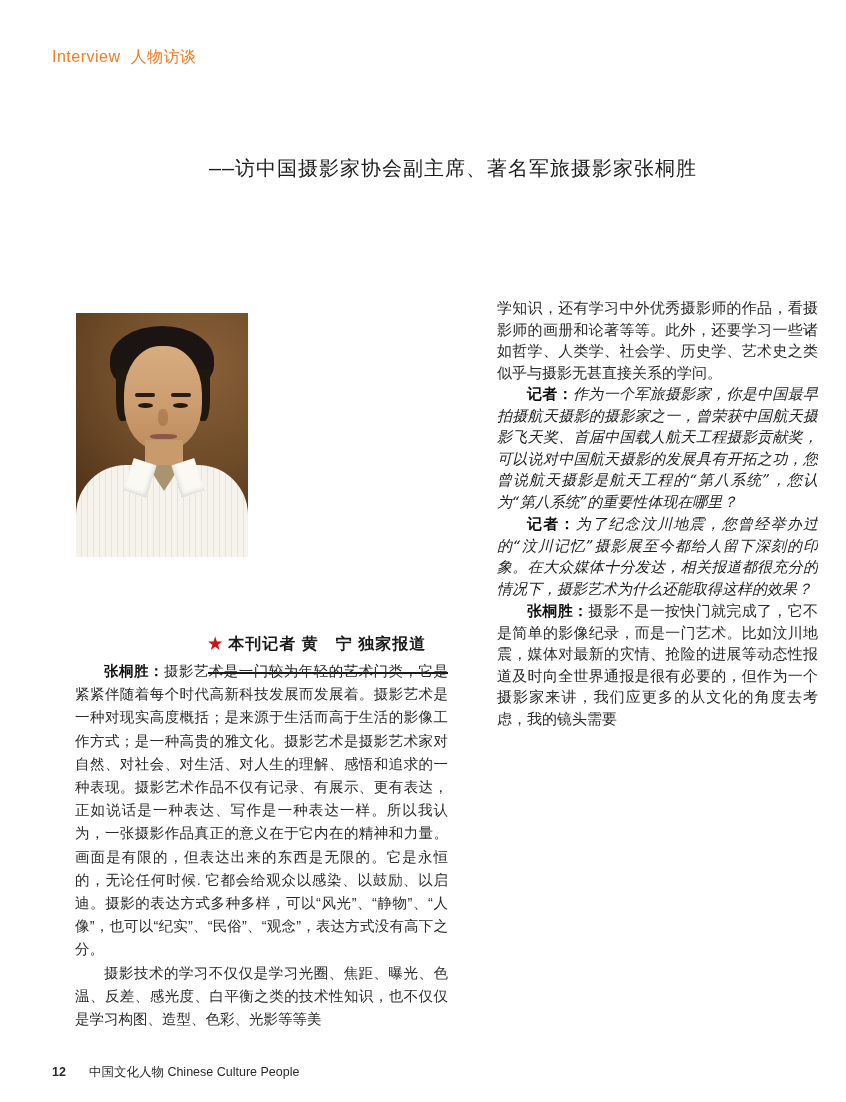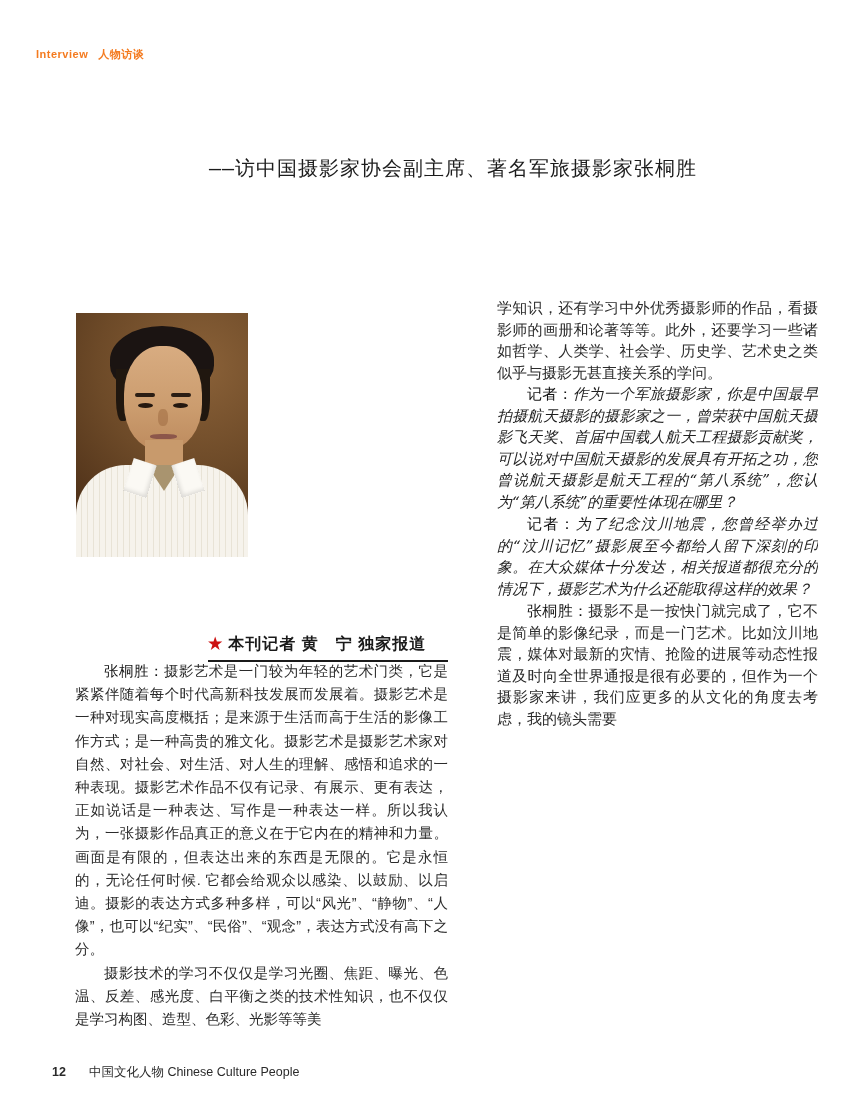--- a/index.html
+++ b/index.html
@@ -1,20 +1,20 @@
 <!DOCTYPE html>
 <html><head>
 <meta charset="utf-8">
 <style>
   html,body{margin:0;padding:0;background:#888;}
   .page{position:relative;width:846px;height:1102px;margin:0 auto;background:#ffffff;
         font-family:"Liberation Sans",sans-serif;color:#2b2b2b;overflow:hidden;}
 
   
-  .tag{position:absolute;left:36px;top:47px;font-size:11px;font-weight:bold;color:#f47b20;letter-spacing:.5px;}
+  .tag{position:absolute;left:52px;top:47px;font-size:16px;font-weight:normal;color:#f47b20;letter-spacing:.5px;}
   .tag .zh{margin-left:10px;}
 
   
   .title-block{position:absolute;left:80px;right:20px;top:140px;text-align:center;}
   .title{font-family:"DejaVu Serif","Liberation Serif",serif;font-weight:bold;font-size:39px;
          color:#141414;letter-spacing:2px;line-height:1.2;}
   .subtitle{margin-top:15px;font-family:Liberation Mono, monospace;font-size:20px;
             color:#1c1c1c;letter-spacing:1px;}
 
   
@@ -40,32 +40,32 @@
   .ph-col-l{left:52px;top:148px;width:24px;height:34px;background:#fbf9f4;transform:rotate(18deg);
             box-shadow:inset -2px -2px 4px rgba(0,0,0,.12);}
   .ph-col-r{left:100px;top:148px;width:24px;height:34px;background:#fbf9f4;transform:rotate(-18deg);
             box-shadow:inset 2px -2px 4px rgba(0,0,0,.12);}
 
   
   .bio{position:absolute;left:262px;top:396px;width:205px;font-family:"DejaVu Serif","Liberation Serif",serif;
        font-style:italic;font-size:13.5px;line-height:21.3px;text-align:justify;text-indent:2em;color:#222;}
 
   
-  .byline{position:absolute;left:208px;top:634px;width:240px;padding-bottom:5px;
+  .byline{position:absolute;left:208px;top:634px;width:240px;padding-bottom:17px;
           border-bottom:2px solid #1a1a1a;font-size:16px;font-weight:bold;color:#1a1a1a;letter-spacing:1px;}
   .byline .star{color:#cc1111;margin-right:5px;}
 
   
   .col{position:absolute;overflow:hidden;text-align:justify;}
   .col-left{left:75px;top:660px;width:373px;height:388px;font-size:14.5px;line-height:23.2px;}
   .col-right{left:497px;top:297px;width:321px;height:750px;font-size:15px;line-height:21.5px;}
   .para{margin:0;text-indent:2em;}
   .para.noindent{text-indent:0;}
   .para.q{font-family:"DejaVu Serif","Liberation Serif",serif;font-style:italic;color:#1e1e1e;}
-  .plabel{font-weight:normal;font-style:normal;font-family:"Liberation Sans",sans-serif;color:#111;}
+  .plabel{font-weight:bold;font-style:normal;font-family:"Liberation Sans",sans-serif;color:#111;}
 
   
   .footer{position:absolute;left:52px;top:1064px;font-size:12.5px;color:#2a2a2a;}
   .footer .pn{font-weight:bold;margin-right:23px;}
 </style>
 </head>
 <body>
 
 <div class="page">
 

